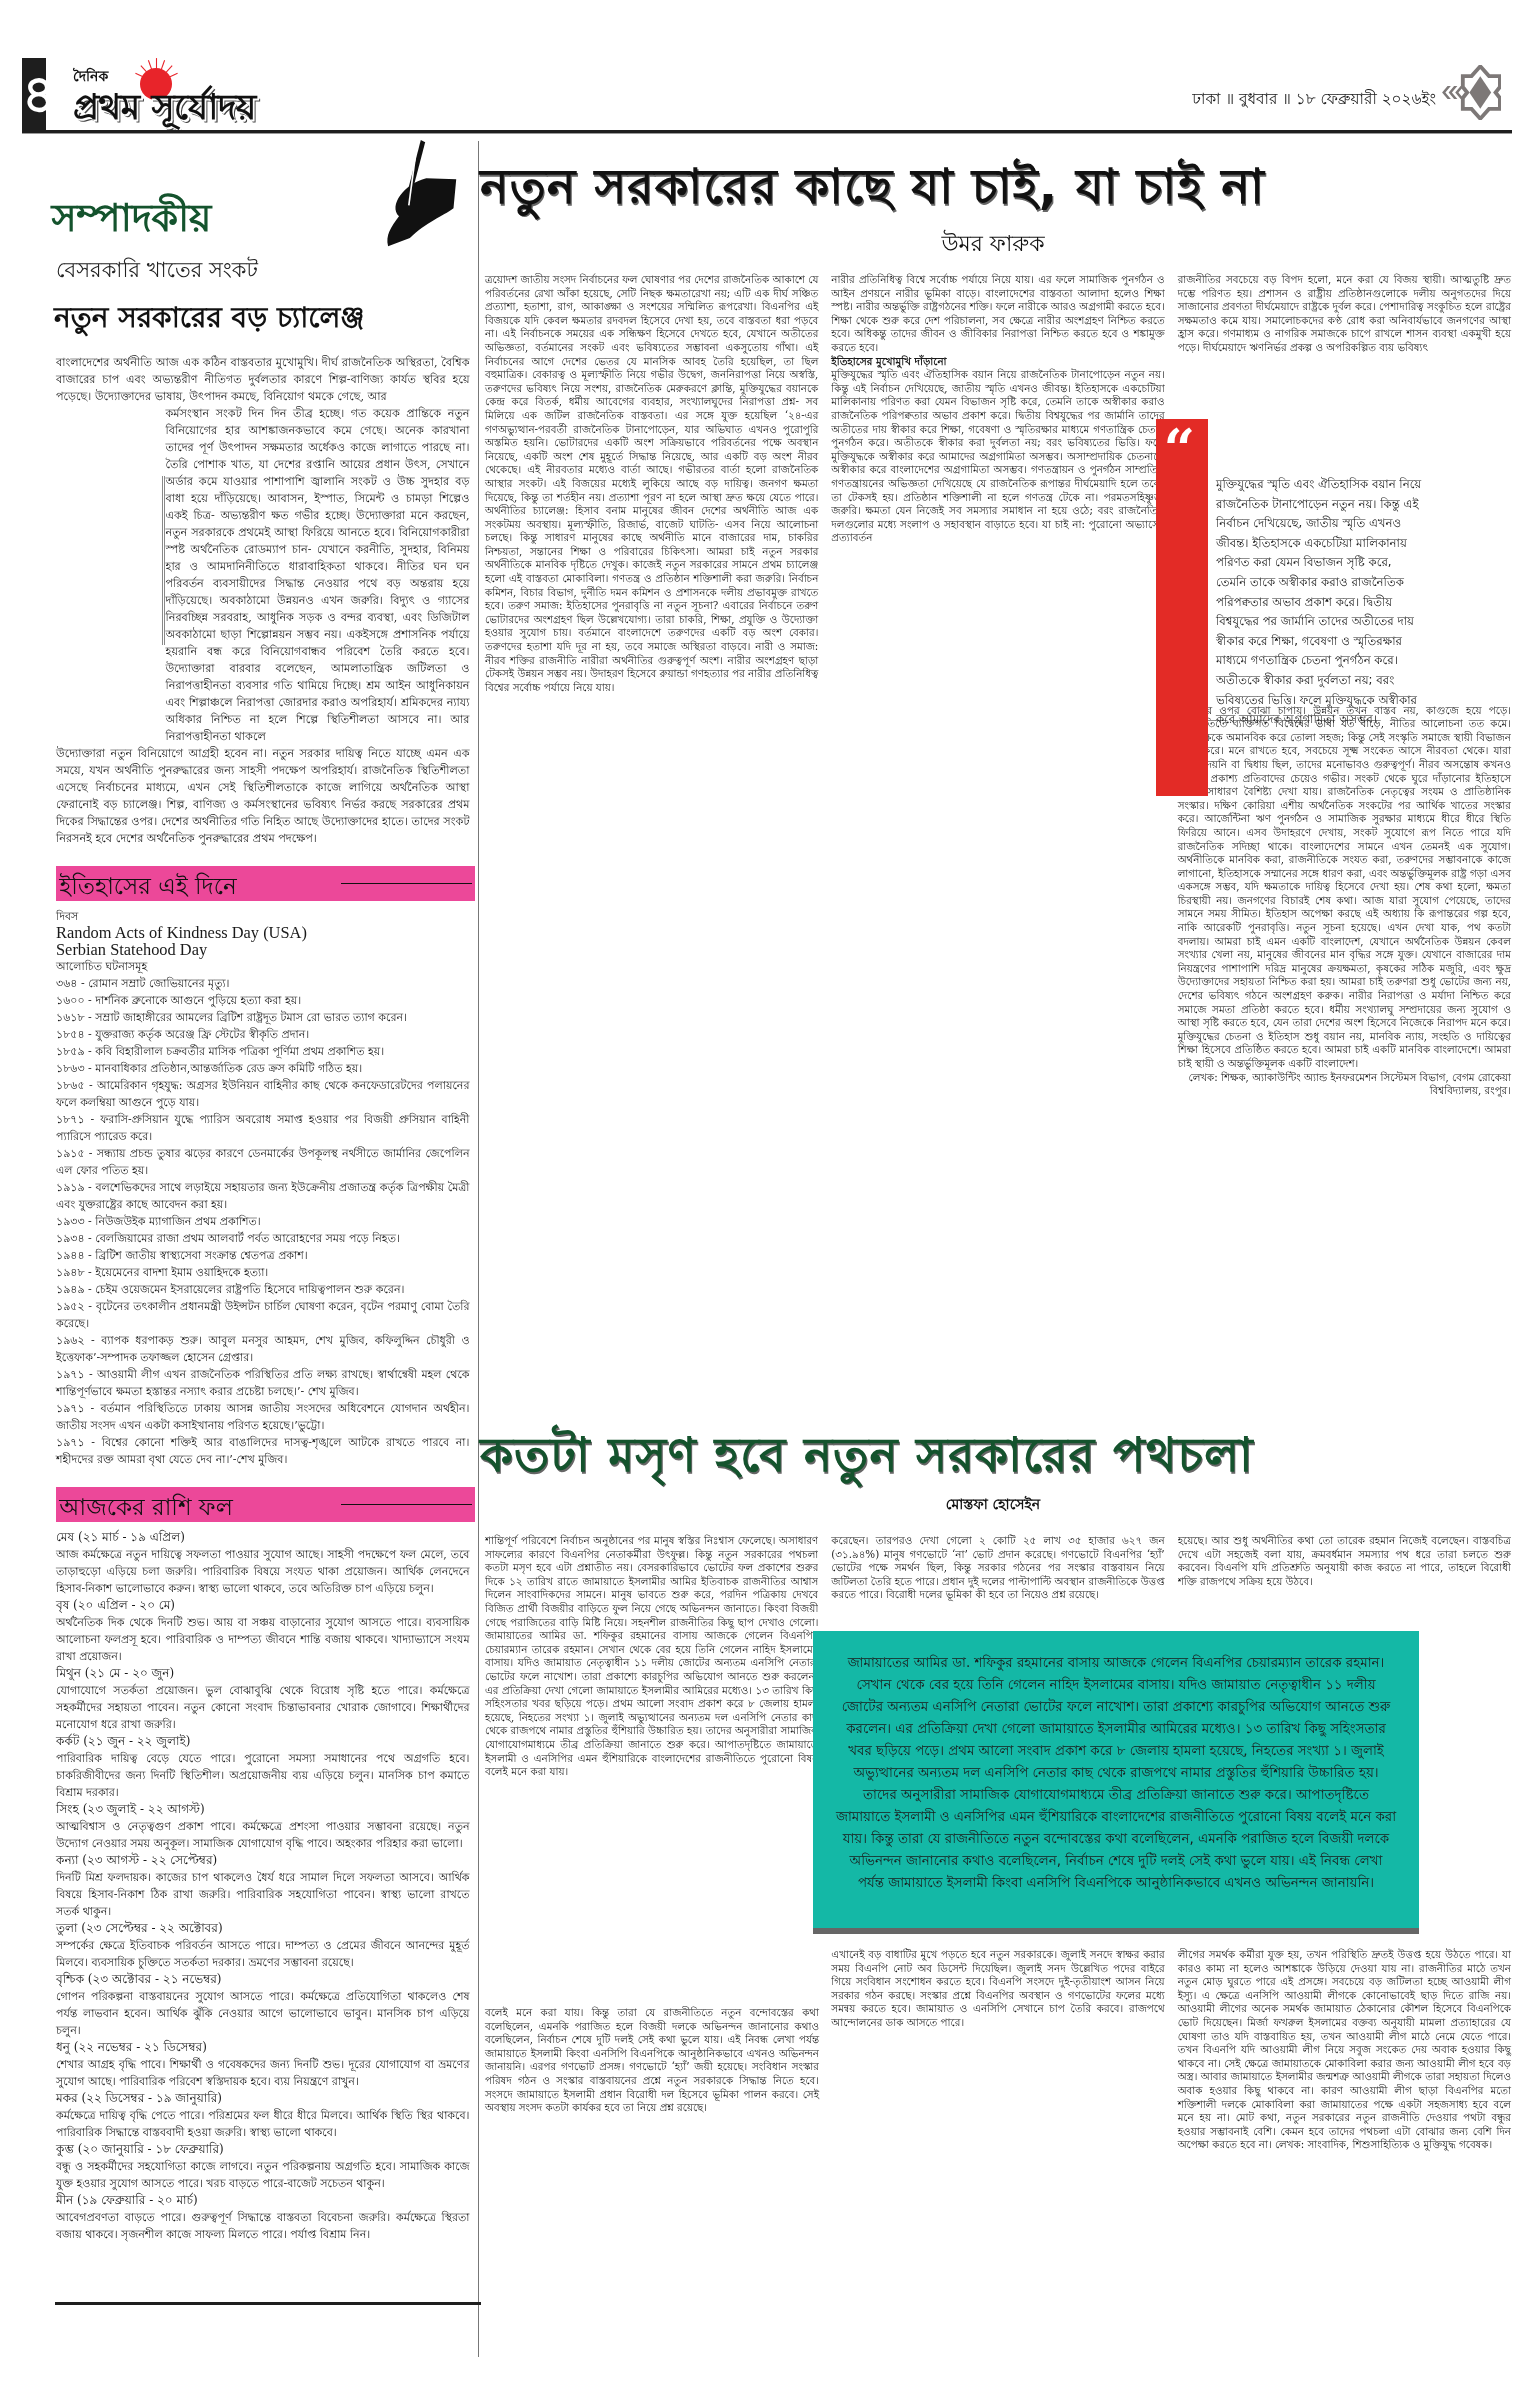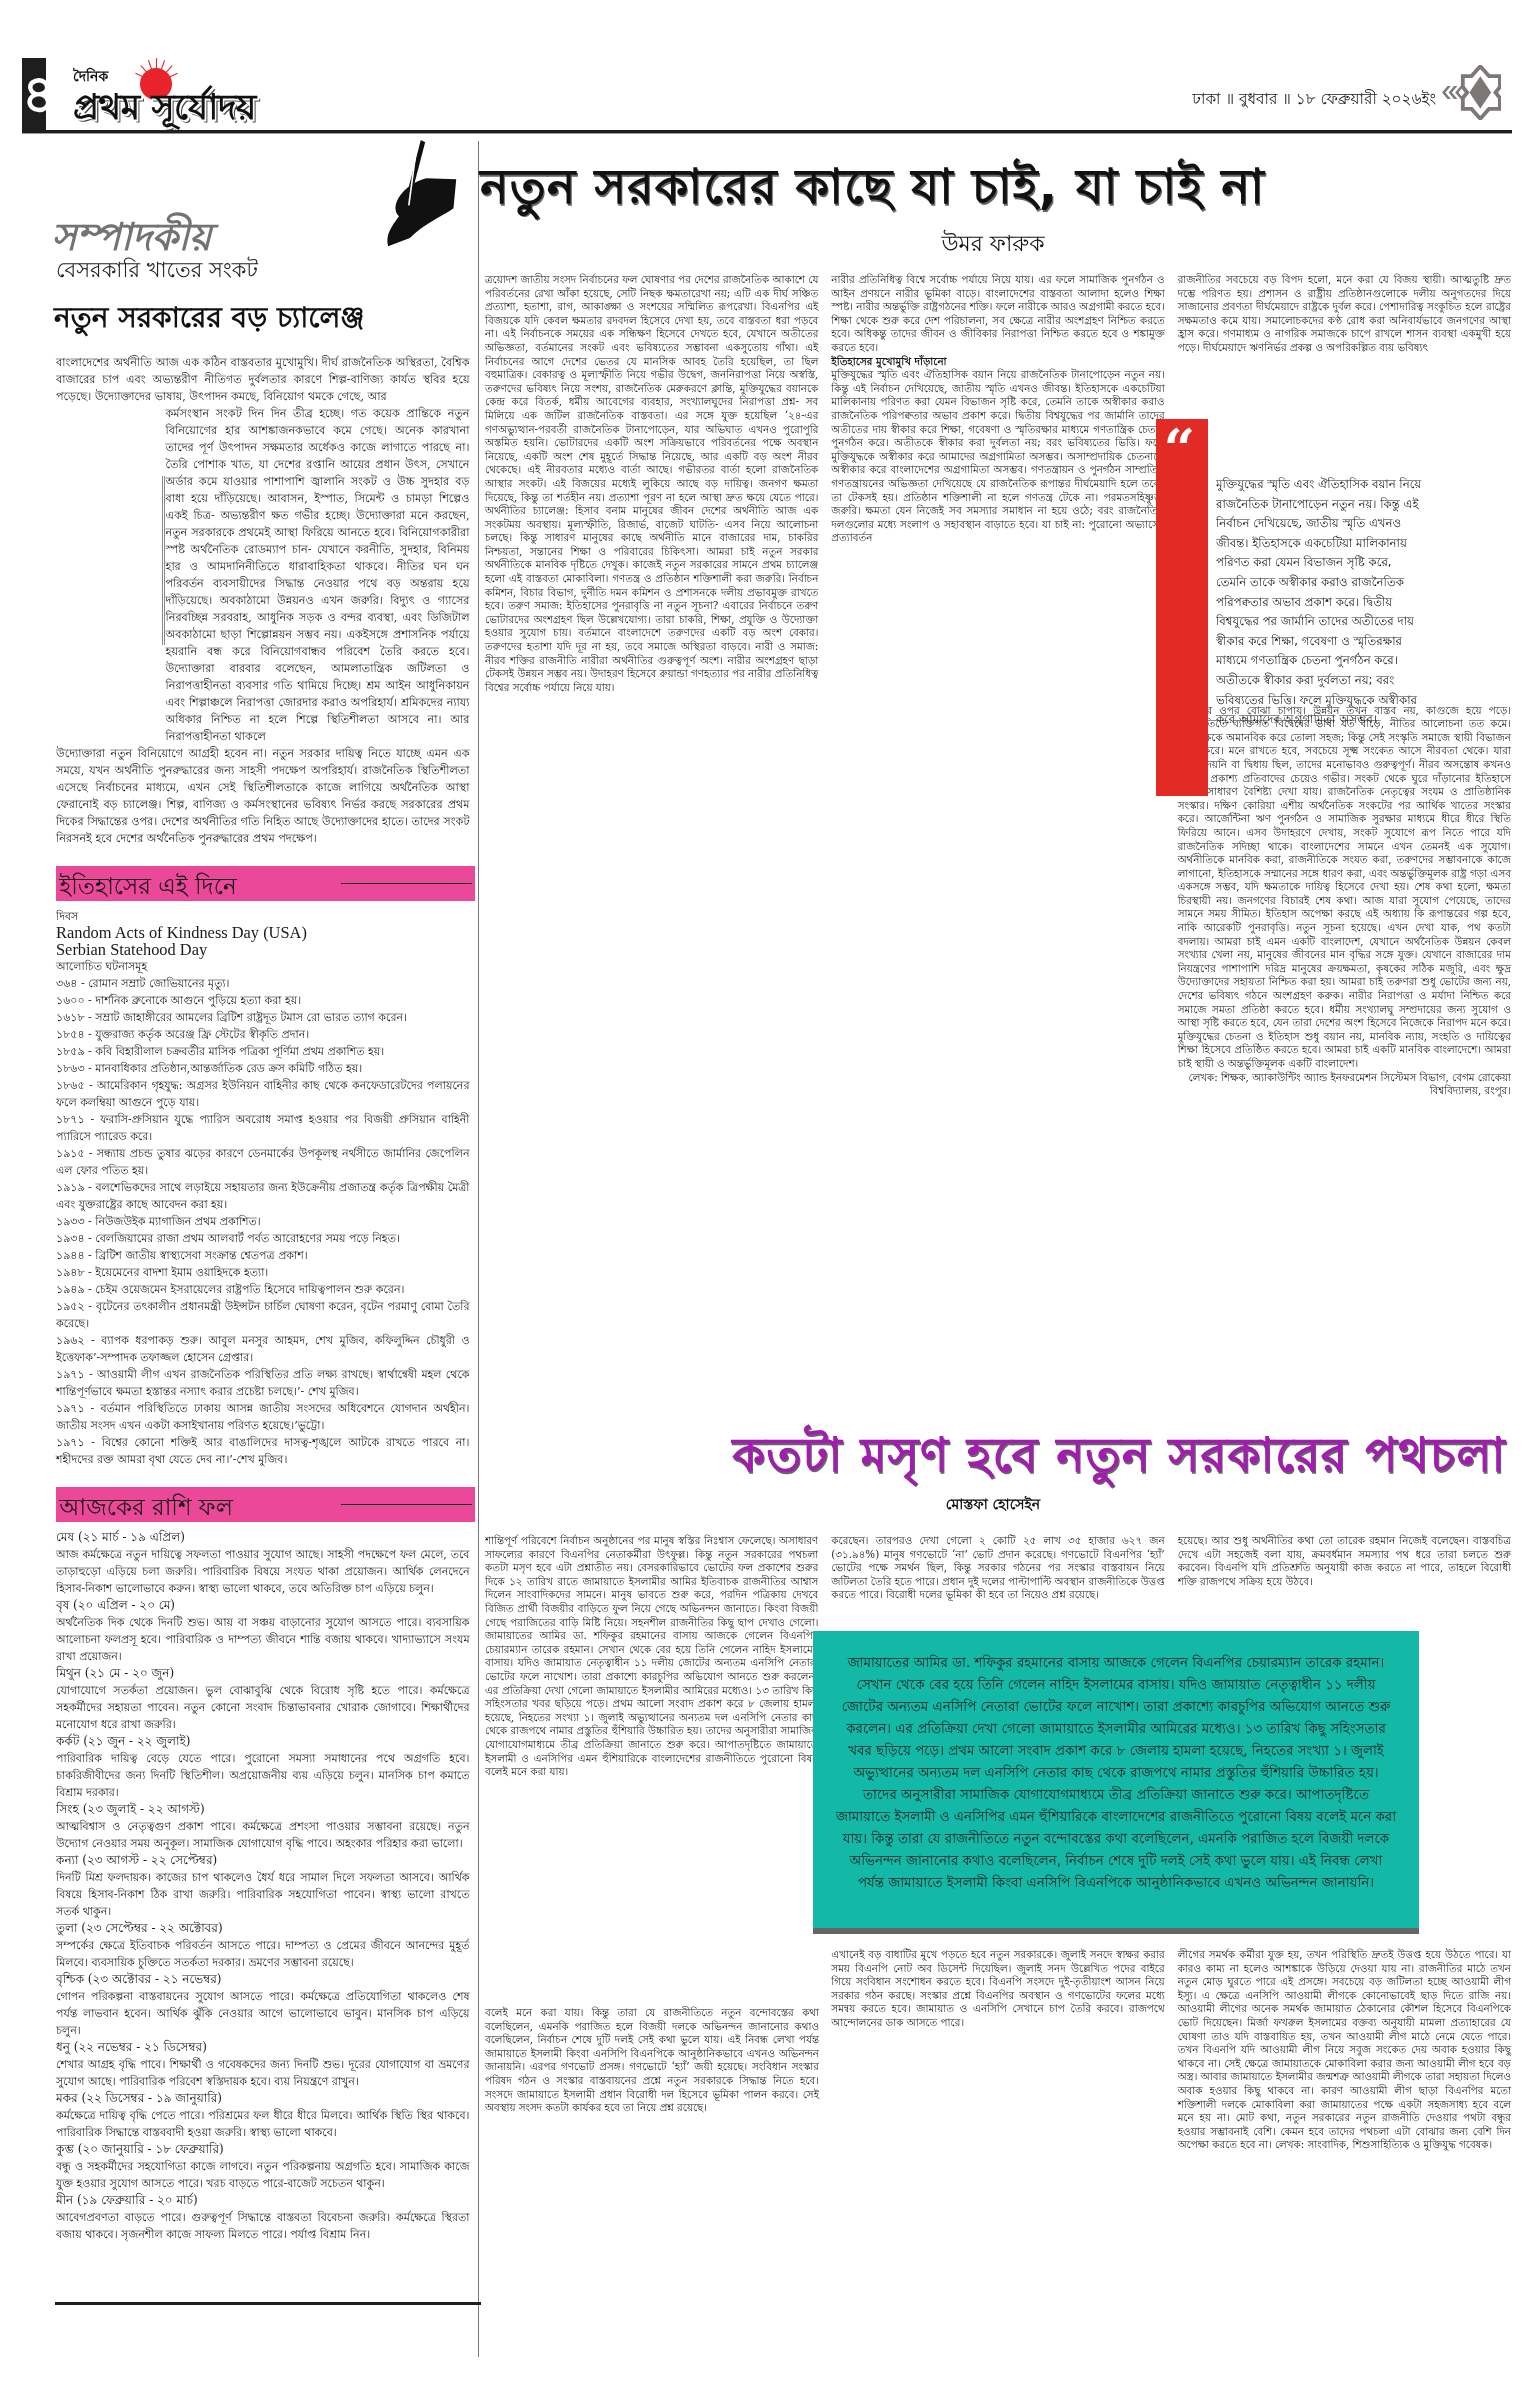--- a/index.html
+++ b/index.html
@@ -17,21 +17,21 @@
   .brand-big { position: absolute; left: 23px; top: 25px; font-size: 35px; font-weight: bold; color: #111;
                text-shadow: 1.6px 1.6px 0 #fff, 2.7px 2.7px 0 #444; letter-spacing: -0.5px; }
   .dateline { position: absolute; right: 76px; top: 32px; font-size: 15.3px; color: #1a1a1a; }
   .emblem { position: absolute; right: 11px; top: 9.8px; width: 60px; height: 55px; }
   .rule-top { position: absolute; left: 22px; top: 130px; width: 1490px; height: 4.4px; background: #1e1e1e;
               border-bottom: 1.1px solid #999; }
 
   
   .left-col { position: absolute; left: 22px; top: 140px; width: 453px; }
   .ed-logo { position: relative; height: 106px; }
-  .ed-word { position: absolute; left: 29.5px; top: 48px; font-size: 38px; font-weight: bold; font-style: italic; color: #737373; margin-top: 19px; }
+  .ed-word { position: absolute; left: 29.5px; top: 48px; font-size: 38px; font-weight: bold; color: #14532d; }
   .ed-hand { position: absolute; left: 317px; top: 0; width: 120px; height: 109px; }
   .ed-kicker { font-size: 21px; margin: 7.6px 0 5.5px 34px; color: #222; }
   .ed-headline { font-size: 28px; font-weight: bold; line-height: 48px; margin-left: 32px; color: #111; }
   .ed-body { font-family: "DejaVu Serif", serif; font-size: 11.2px; line-height: 17px; text-align: justify; color: #1b1b1b; }
   .ed-lead { margin: 12px 5.5px 0 34px; }
   .ed-split { display: flex; margin-left: 34px; margin-right: 5.5px; }
   .ed-pull-wrap { width: 104px; position: relative; }
   .ed-pull { position: absolute; top: 90px; left: 0; width: 98px; font-size: 14.7px; line-height: 26px; font-weight: bold; color: #111; }
   .ed-pull-rule { position: absolute; left: 106px; top: 71px; width: 3.3px; height: 169px; border-left: 0.5px solid #888; border-right: 0.5px solid #888; }
   .ed-right { flex: 1; margin-left: 5.5px; }
@@ -55,22 +55,22 @@
   .cols { position: absolute; display: flex; gap: 13px; }
   .col { font-family: "DejaVu Serif", serif; font-size: 10.3px; line-height: 13.6px; text-align: justify; color: #1b1b1b; }
   .op1-cols { left: 485px; top: 273px; width: 1026px; }
   .op1-cols .col { width: 334px; }
   .subhead { font-weight: bold; display: block; }
   .quote-box { position: absolute; left: 1156px; top: 419px; width: 52px; height: 377px; background: #e32b26; }
   .quote-mark { position: absolute; left: 7.6px; top: 2.2px; color: #fff; font-size: 55px; font-family: "DejaVu Serif", serif; font-weight: bold; line-height: 55px; }
   .quote-text { position: absolute; left: 1216px; top: 475px; width: 207px; font-size: 11.7px; line-height: 19.6px; color: #1b1b1b; }
 
   
-  .op2-title { position: absolute; left: 480px; top: 1419px; width: 1026px; text-align: right; font-size: 47px; font-weight: bold;
-               letter-spacing: 1.1px; color: #a21caf; text-shadow: 1.1px 1.6px 0 #666; }
+  .op2-title { position: absolute; left: 480px; top: 1419px; width: 1026px; text-align: left; font-size: 47px; font-weight: bold;
+               letter-spacing: 1.1px; color: #14532d; text-shadow: 1.1px 1.6px 0 #666; }
   .op2-author { position: absolute; left: 480px; top: 1493px; width: 1026px; text-align: center; font-size: 14px; font-weight: bold; color: #111; }
   .op2-top { left: 485px; top: 1534px; width: 1026px; }
   .op2-top .col { width: 334px; }
   .gray-box { position: absolute; left: 813px; top: 1631px; width: 606px; height: 303px; background: #14b8a6; border-bottom: 6.5px solid #666; }
   .gray-box p { padding: 21px 22px 0 22px; font-size: 13.4px; line-height: 22px; text-align: center; color: #1b1b1b; }
   .op2-bottom { left: 485px; top: 1948px; width: 1026px; }
   .op2-bottom .col { width: 334px; }
 </style>
 </head>
 <body>

